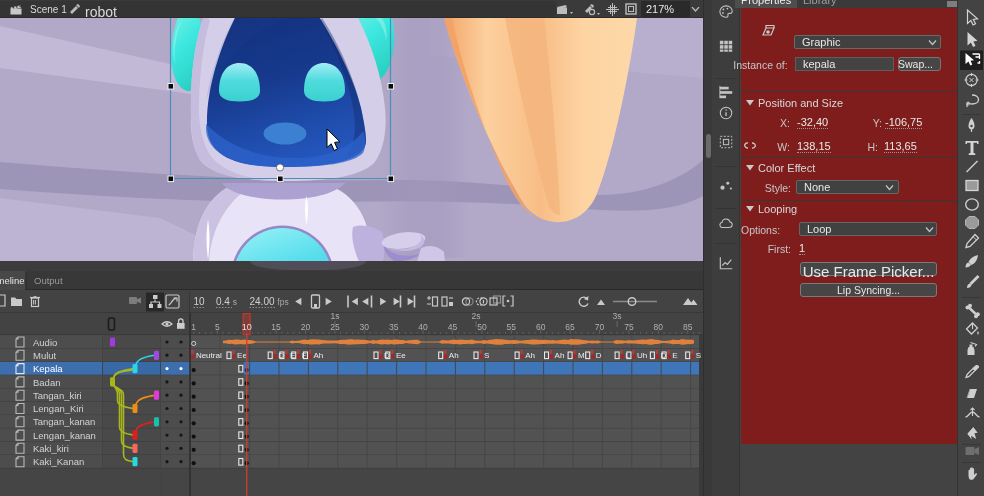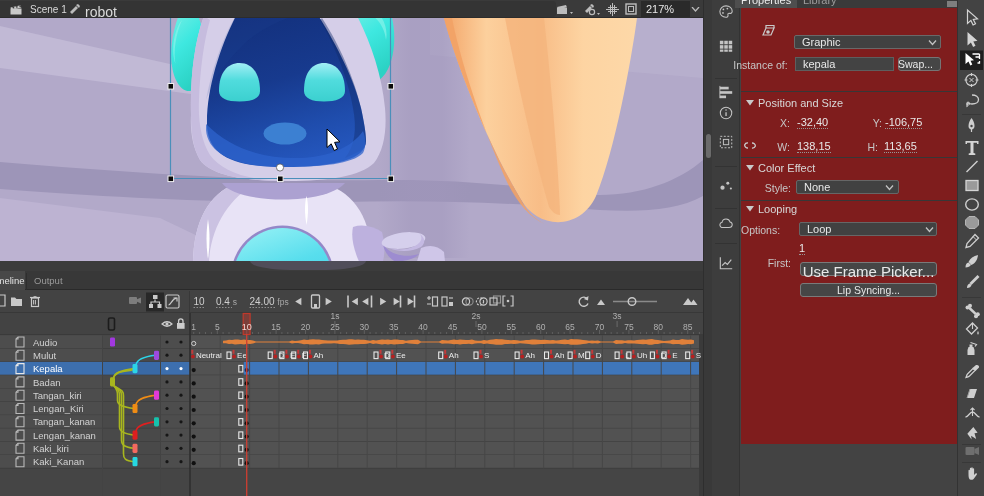--- a/index.html
+++ b/index.html
@@ -753,21 +753,21 @@
 <svg class="abs" style="left:5px;top:206px" width="8" height="6" viewBox="0 0 8 6">
         <path d="M0 0 L8 0 L4 5.5 Z" fill="#c9c9c9"></path>
       </svg>
 <div class="abs txt" style="left:17px;top:203px;font-size:11px;color:#d8d8d8;">Looping</div>
 <div class="abs txt" style="left:0px;top:224px;width:49px;font-size:10.5px;color:#c6c6c6;">Options:</div>
 <div class="abs" style="left:58px;top:222px;width:138px;height:14px;background:#414141;border:1px solid #666;border-radius:2px;"></div>
 <div class="abs txt" style="left:66px;top:223px;font-size:11px;color:#e8e8e8;">Loop</div>
 <svg class="abs" style="left:184px;top:227px" width="9" height="6" viewBox="0 0 9 6">
         <path d="M1 0.5 L4.5 4.5 L8 0.5" fill="none" stroke="#c2c2c2" stroke-width="1.3"></path>
       </svg>
-<div class="abs txt" style="left:14px;top:243px;width:36px;text-align:right;font-size:10.5px;color:#c6c6c6;margin-top:14px;">First:</div>
+<div class="abs txt" style="left:14px;top:243px;width:36px;text-align:right;font-size:10.5px;color:#c6c6c6;">First:</div>
 <div class="abs txt" style="left:58px;top:242px;font-size:11px;color:#e8e8e8;border-bottom:1px dotted #979797;">1</div>
 <div class="abs" style="left:59px;top:262px;width:137px;height:14px;background:#464646;border:1px solid #7a7a7a;border-radius:3px;"></div>
 <div class="abs txt" style="left:59px;top:263px;width:137px;text-align:center;font-size:15px;color:#e8e8e8;">Use Frame Picker...</div>
 <div class="abs" style="left:59px;top:283px;width:137px;height:14px;background:#464646;border:1px solid #7a7a7a;border-radius:3px;"></div>
 <div class="abs txt" style="left:59px;top:284px;width:137px;text-align:center;font-size:10.5px;color:#e8e8e8;">Lip Syncing...</div>
 </div>
 
   <div class="abs" id="tools" style="left:957px;top:0;width:27px;height:496px;background:#434343;border-left:1px solid #333;">
 <svg class="abs" style="left:0;top:0" width="27" height="496" viewBox="0 0 27 496">
 <g transform="translate(6.5,10)">

